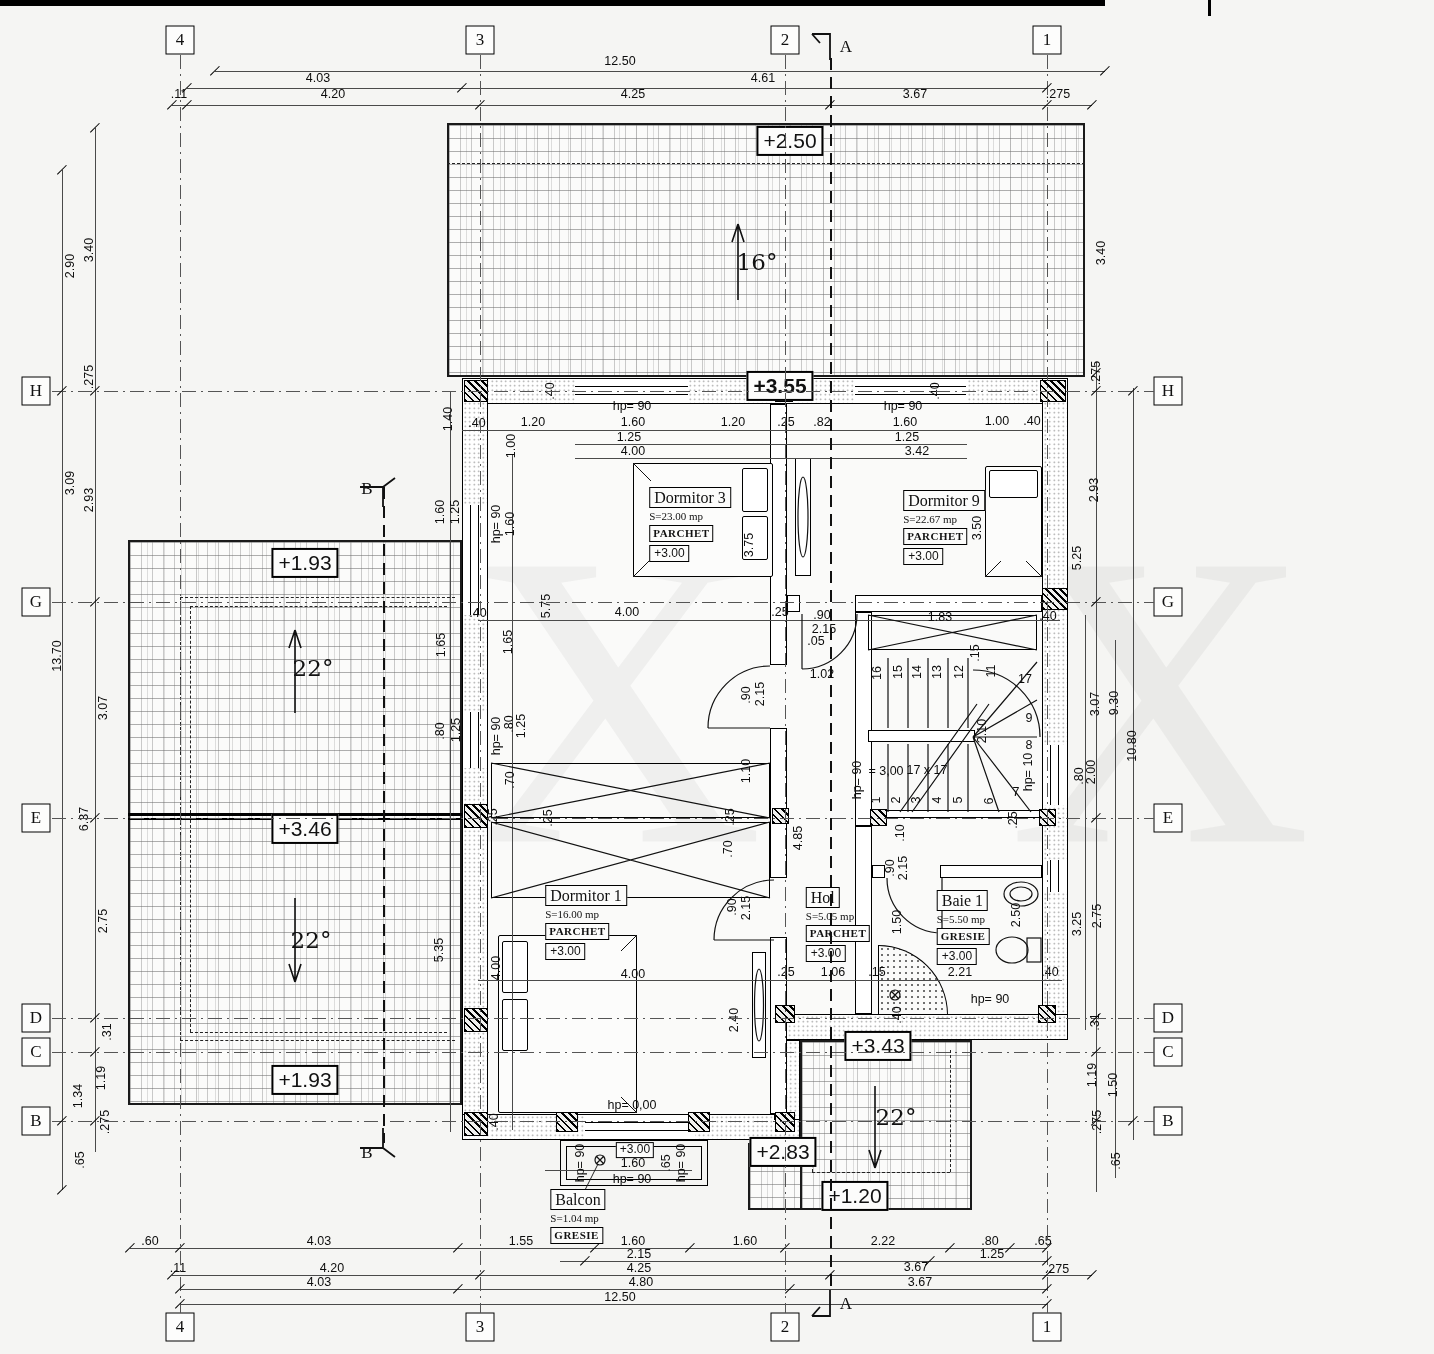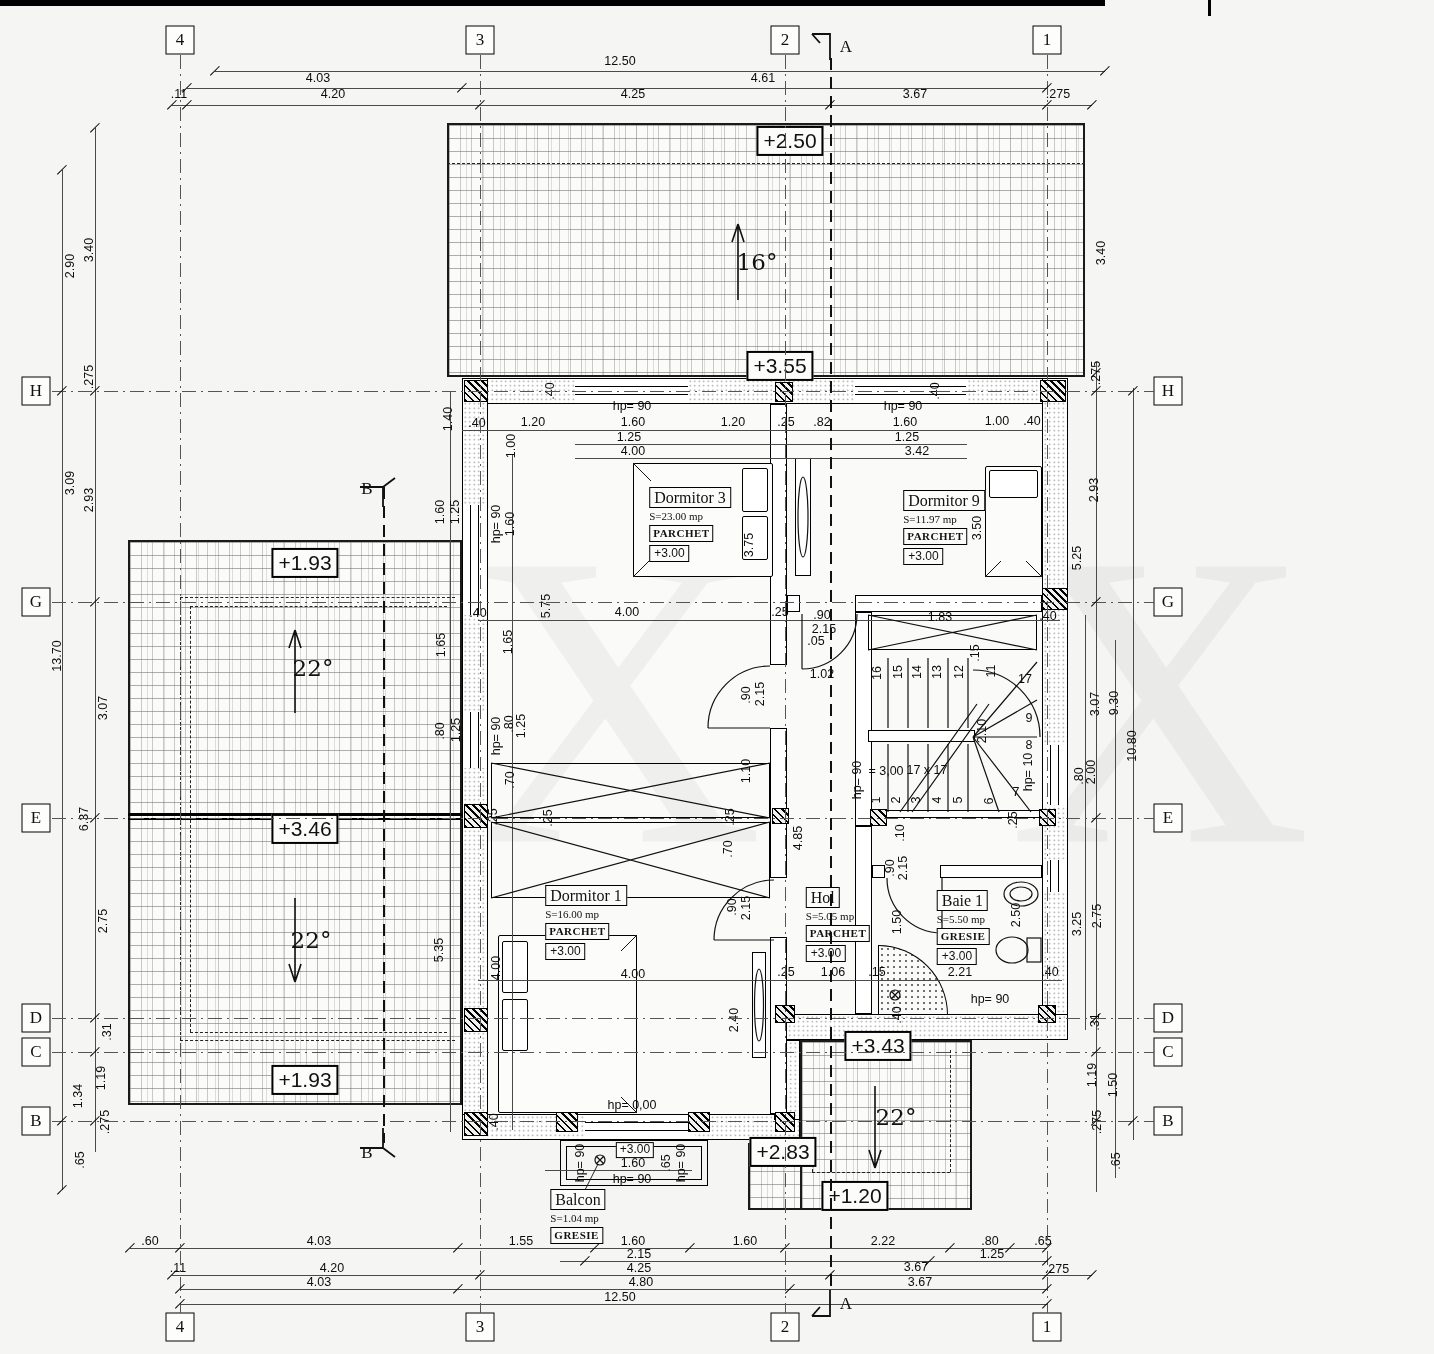--- a/index.html
+++ b/index.html
@@ -405,41 +405,41 @@
       <span class="dim" style="left: 990px; top: 1000px;">hp= 90</span>
       <span class="dim rot" style="left: 898px; top: 1015px;">.40</span>
       <span class="dim" style="left: 632px; top: 1106px;">hp= 0,00</span>
       <span class="dim rot" style="left: 495px; top: 1122px;">.40</span>
       <span class="dim" style="left: 633px; top: 1164px;">1.60</span>
       <span class="dim" style="left: 632px; top: 1180px;">hp= 90</span>
       <span class="dim rot" style="left: 667px; top: 1163px;">.65</span>
       <span class="dim rot" style="left: 581px; top: 1163px;">hp= 90</span>
       <span class="dim rot" style="left: 682px; top: 1163px;">hp= 90</span>
       <span class="elev" style="left: 790px; top: 141px;">+2.50</span>
-      <span class="elev" style="left: 780px; top: 366px;">+3.55</span>
+      <span class="elev" style="left: 780px; top: 386px; font-weight: bold;">+3.55</span>
       <span class="elev" style="left: 305px; top: 563px;">+1.93</span>
       <span class="elev" style="left: 305px; top: 829px;">+3.46</span>
       <span class="elev" style="left: 305px; top: 1080px;">+1.93</span>
       <span class="elev" style="left: 878px; top: 1046px;">+3.43</span>
       <span class="elev" style="left: 783px; top: 1152px;">+2.83</span>
       <span class="elev" style="left: 855px; top: 1196px;">+1.20</span>
       <span class="elev sm" style="left: 635px; top: 1150px;">+3.00</span>
       <span class="slope" style="left: 757px; top: 262px;">16°</span>
       <span class="slope" style="left: 313px; top: 668px;">22°</span>
       <span class="slope" style="left: 311px; top: 940px;">22°</span>
       <span class="slope" style="left: 896px; top: 1117px;">22°</span>
       <span class="room" style="left: 690px; top: 497px;">
         <span class="rname">Dormitor 3</span>
         <span class="rarea">S=23.00 mp</span>
         <span class="rfin">PARCHET</span>
         <span class="rlvl">+3.00</span>
       </span>
       <span class="room" style="left: 944px; top: 500px;">
         <span class="rname">Dormitor 9</span>
-        <span class="rarea">S=11.97 mp</span>
+        <span class="rarea">S=22.67 mp</span>
         <span class="rfin">PARCHET</span>
         <span class="rlvl">+3.00</span>
       </span>
       <span class="room" style="left: 586px; top: 895px;">
         <span class="rname">Dormitor 1</span>
         <span class="rarea">S=16.00 mp</span>
         <span class="rfin">PARCHET</span>
         <span class="rlvl">+3.00</span>
       </span>
       <span class="room" style="left: 838px; top: 897px;">

